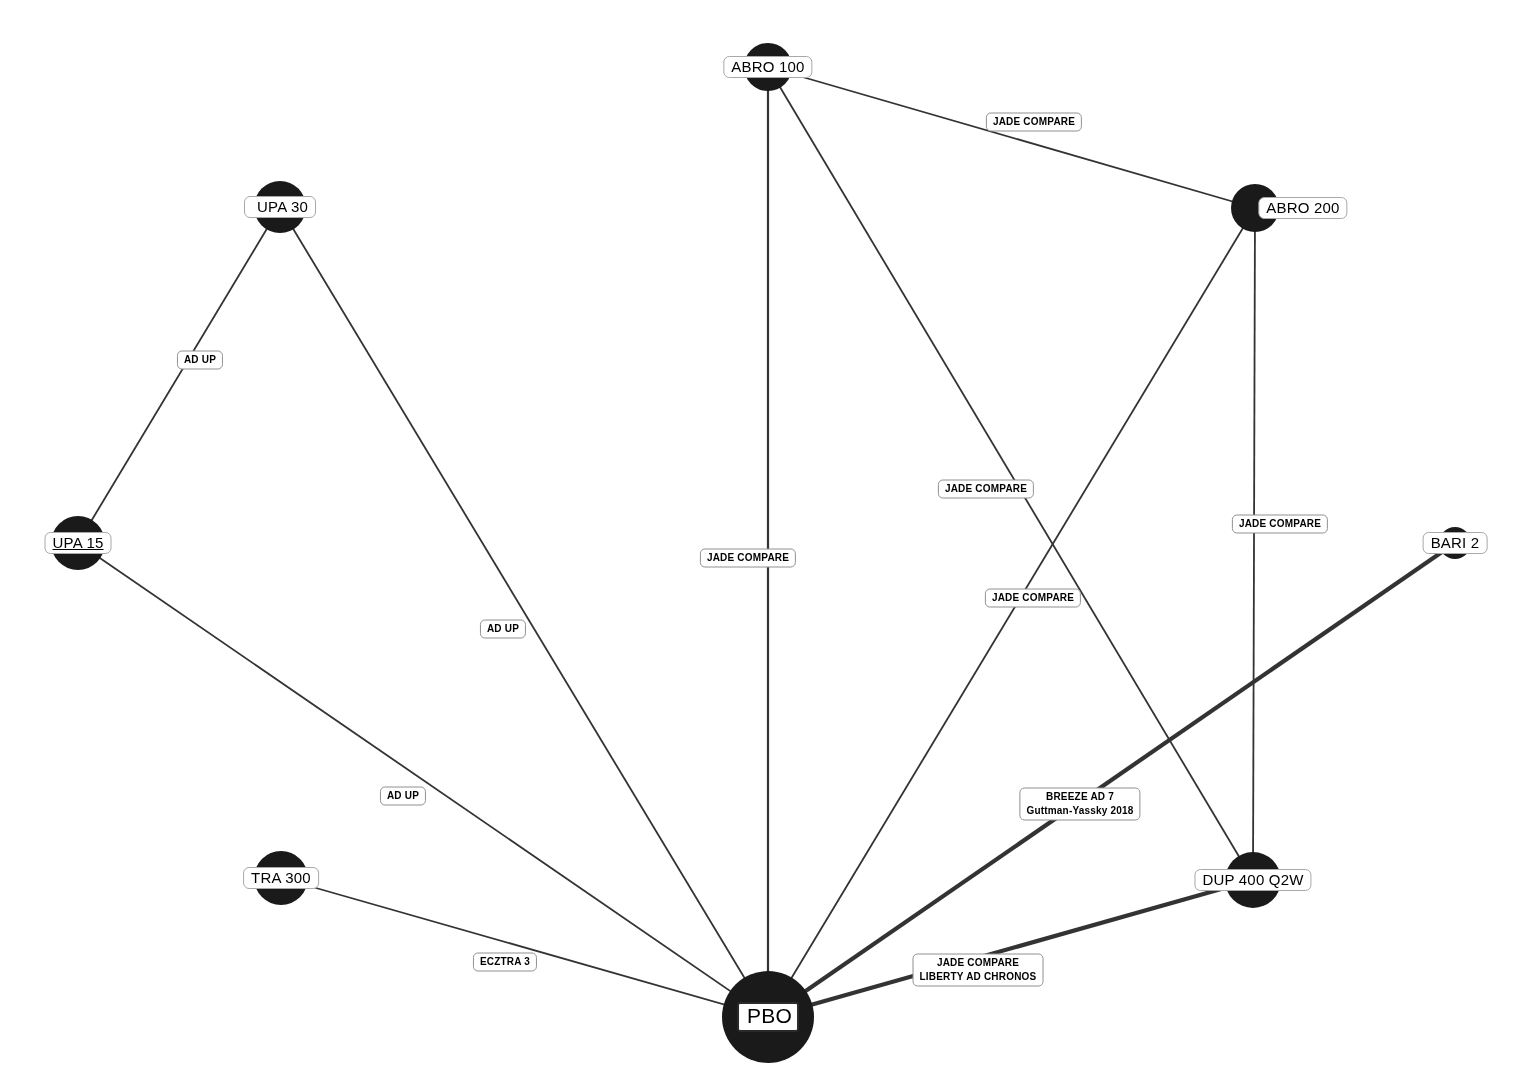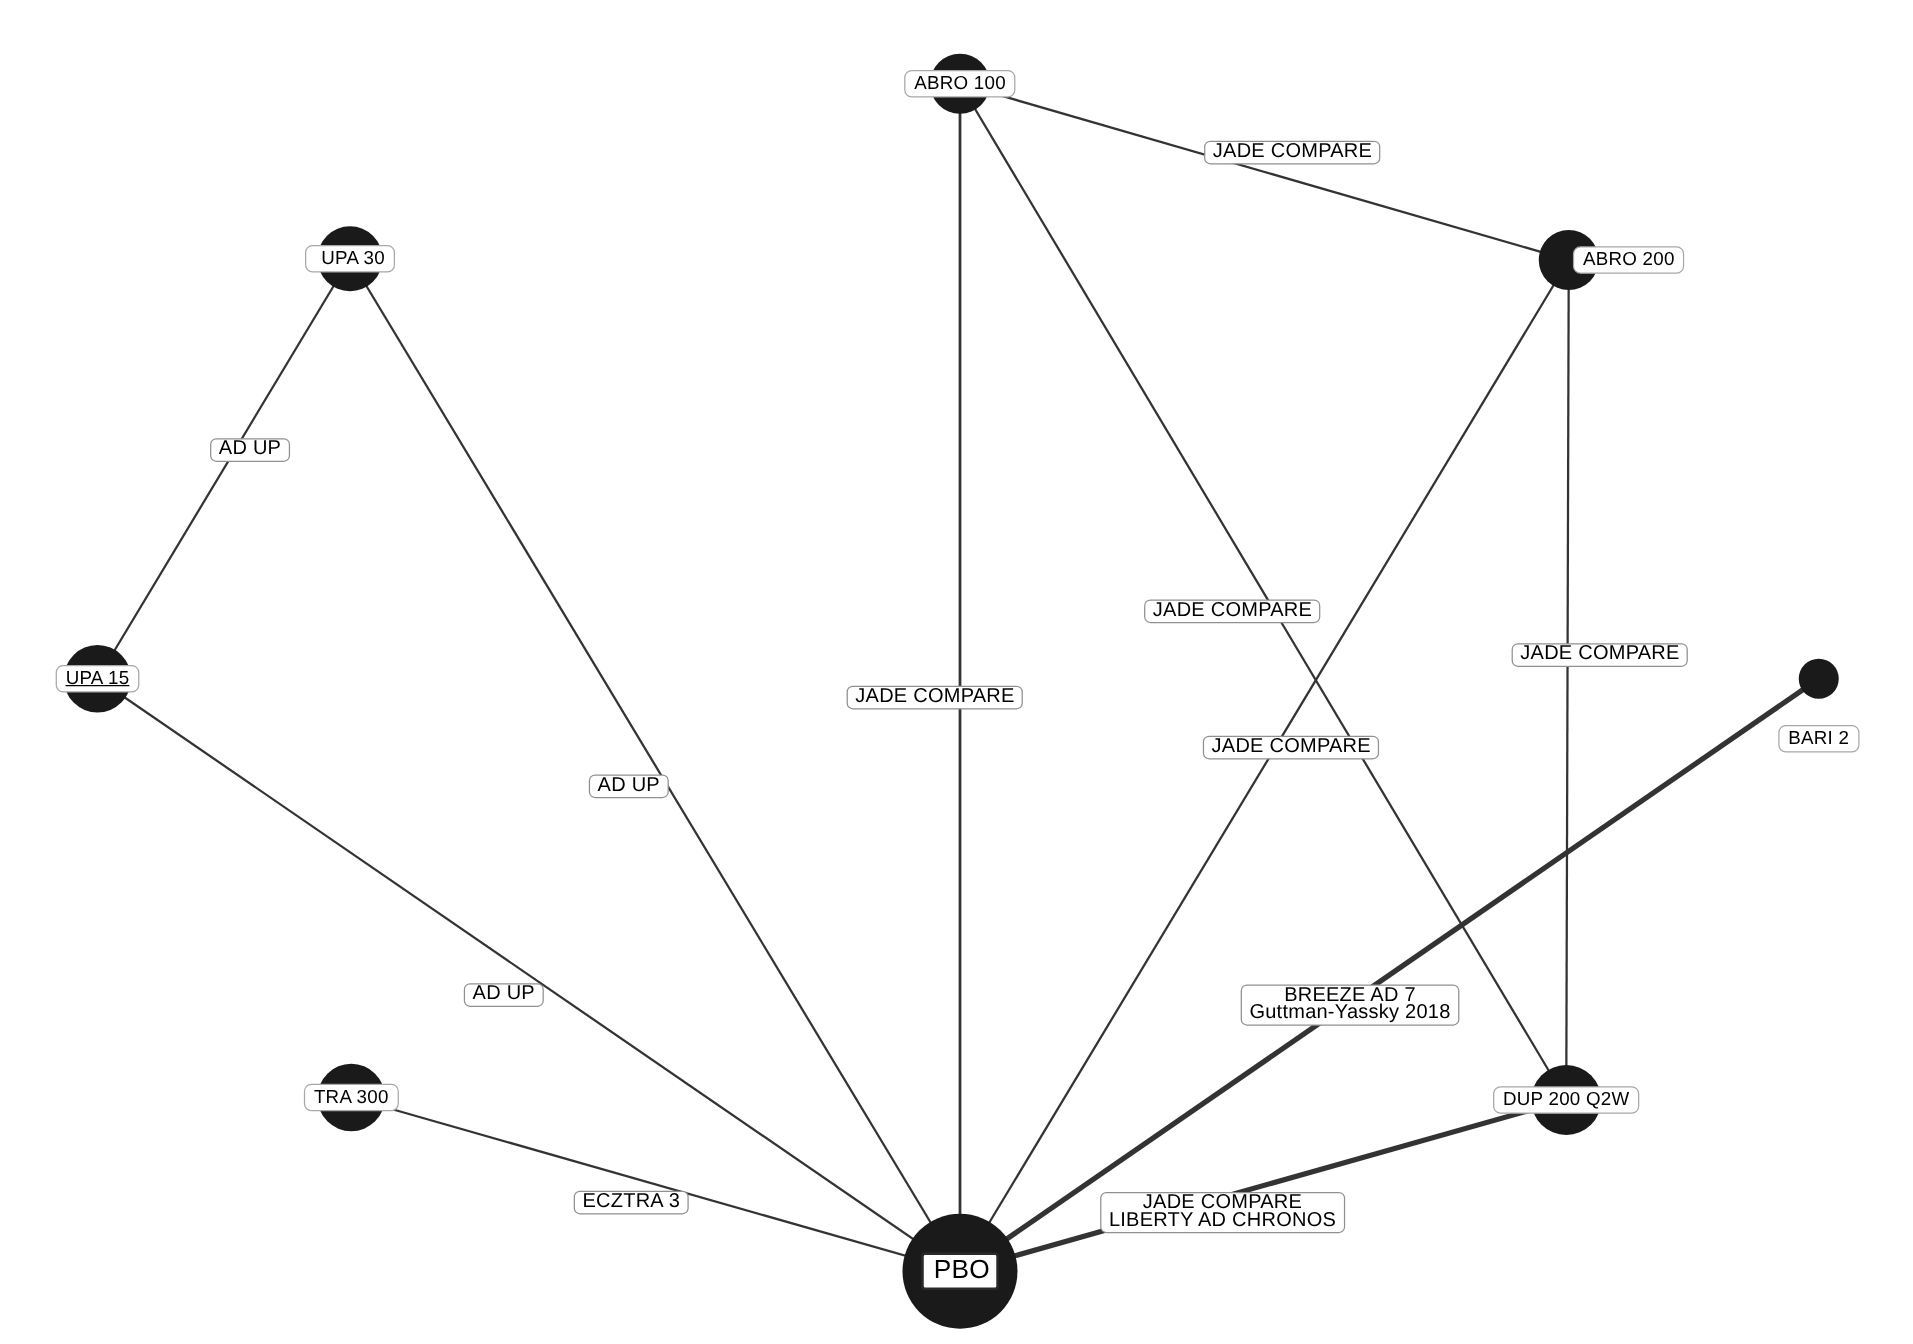--- a/index.html
+++ b/index.html
@@ -47,23 +47,24 @@
   .node-label.emphasis {
     border: 2.2px solid #2a2a2a;
     border-radius: 3px;
     padding: 0 5px 2px 8px;
     font-size: 21px;
   }
   .edge-label {
     border: 1.2px solid #909090;
     border-radius: 5px;
     padding: 1px 6px 2px 6px;
-    font-size: 16px;
+    font-size: 10px;
     line-height: 14px;
     letter-spacing: 0.2px;
+    font-weight: bold;
   }
 </style>
 </head>
 <body>
 
 <div class="stage">
   <svg width="1530" height="1075" viewBox="0 0 1530 1075">
     <g>
         <line x1="768" y1="1017" x2="768" y2="67" stroke="#333333" stroke-width="2.2"></line>
         <line x1="768" y1="1017" x2="1255" y2="208" stroke="#333333" stroke-width="1.8"></line>
@@ -121,18 +122,18 @@
       <div class="edge-label" style="left: 200px; top: 360px;">
         <div>AD UP</div>
       </div>
       <div class="edge-label" style="left: 505px; top: 962px;">
         <div>ECZTRA 3</div>
       </div>
       <div class="node-label" style="left: 768px; top: 67px;">ABRO 100</div>
       <div class="node-label" style="left: 1303px; top: 208px;">ABRO 200</div>
       <div class="node-label" style="left: 280px; top: 207px; padding-left: 12px;">UPA 30</div>
       <div class="node-label" style="left: 78px; top: 543px; text-decoration: underline;">UPA 15</div>
-      <div class="node-label" style="left: 1455px; top: 543px; margin-top: 48px;">BARI 2</div>
+      <div class="node-label" style="left: 1455px; top: 543px;">BARI 2</div>
       <div class="node-label" style="left: 281px; top: 878px;">TRA 300</div>
-      <div class="node-label" style="left: 1253px; top: 880px;">DUP 200 Q2W</div>
+      <div class="node-label" style="left: 1253px; top: 880px;">DUP 400 Q2W</div>
       <div class="node-label emphasis" style="left: 768px; top: 1017px;">PBO</div>
     </div>
 </div>
 
 </body></html>

